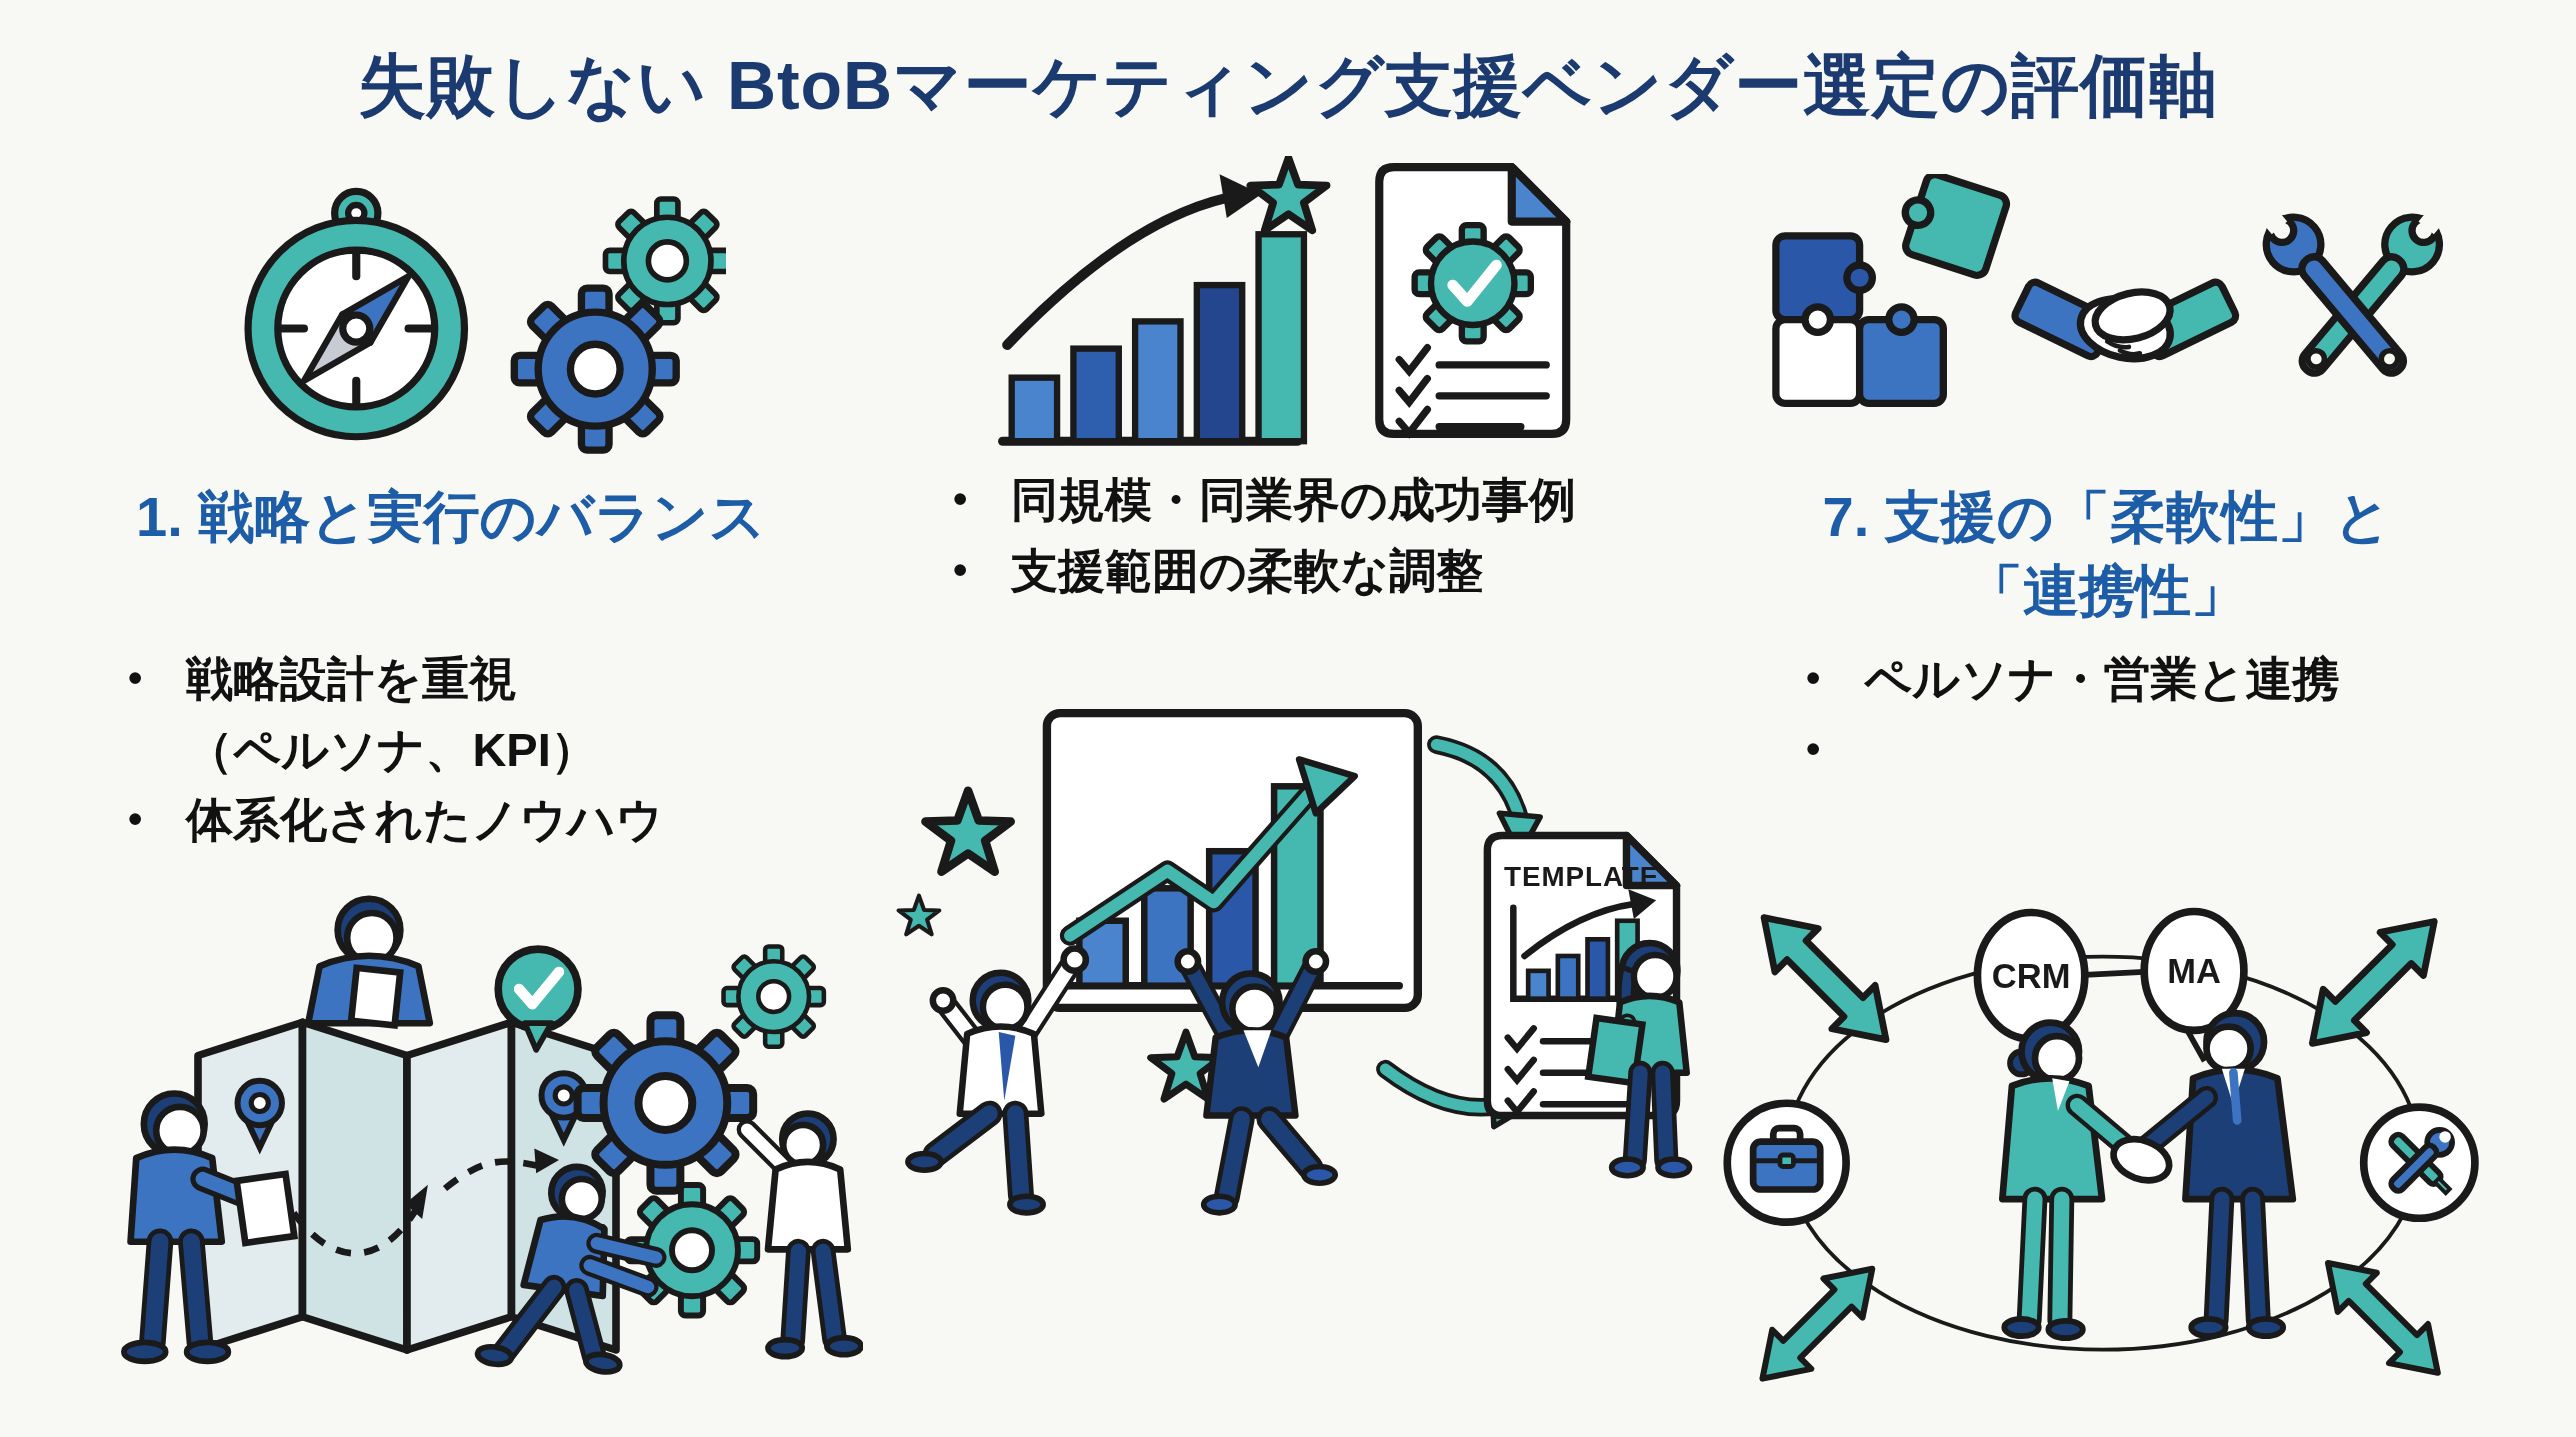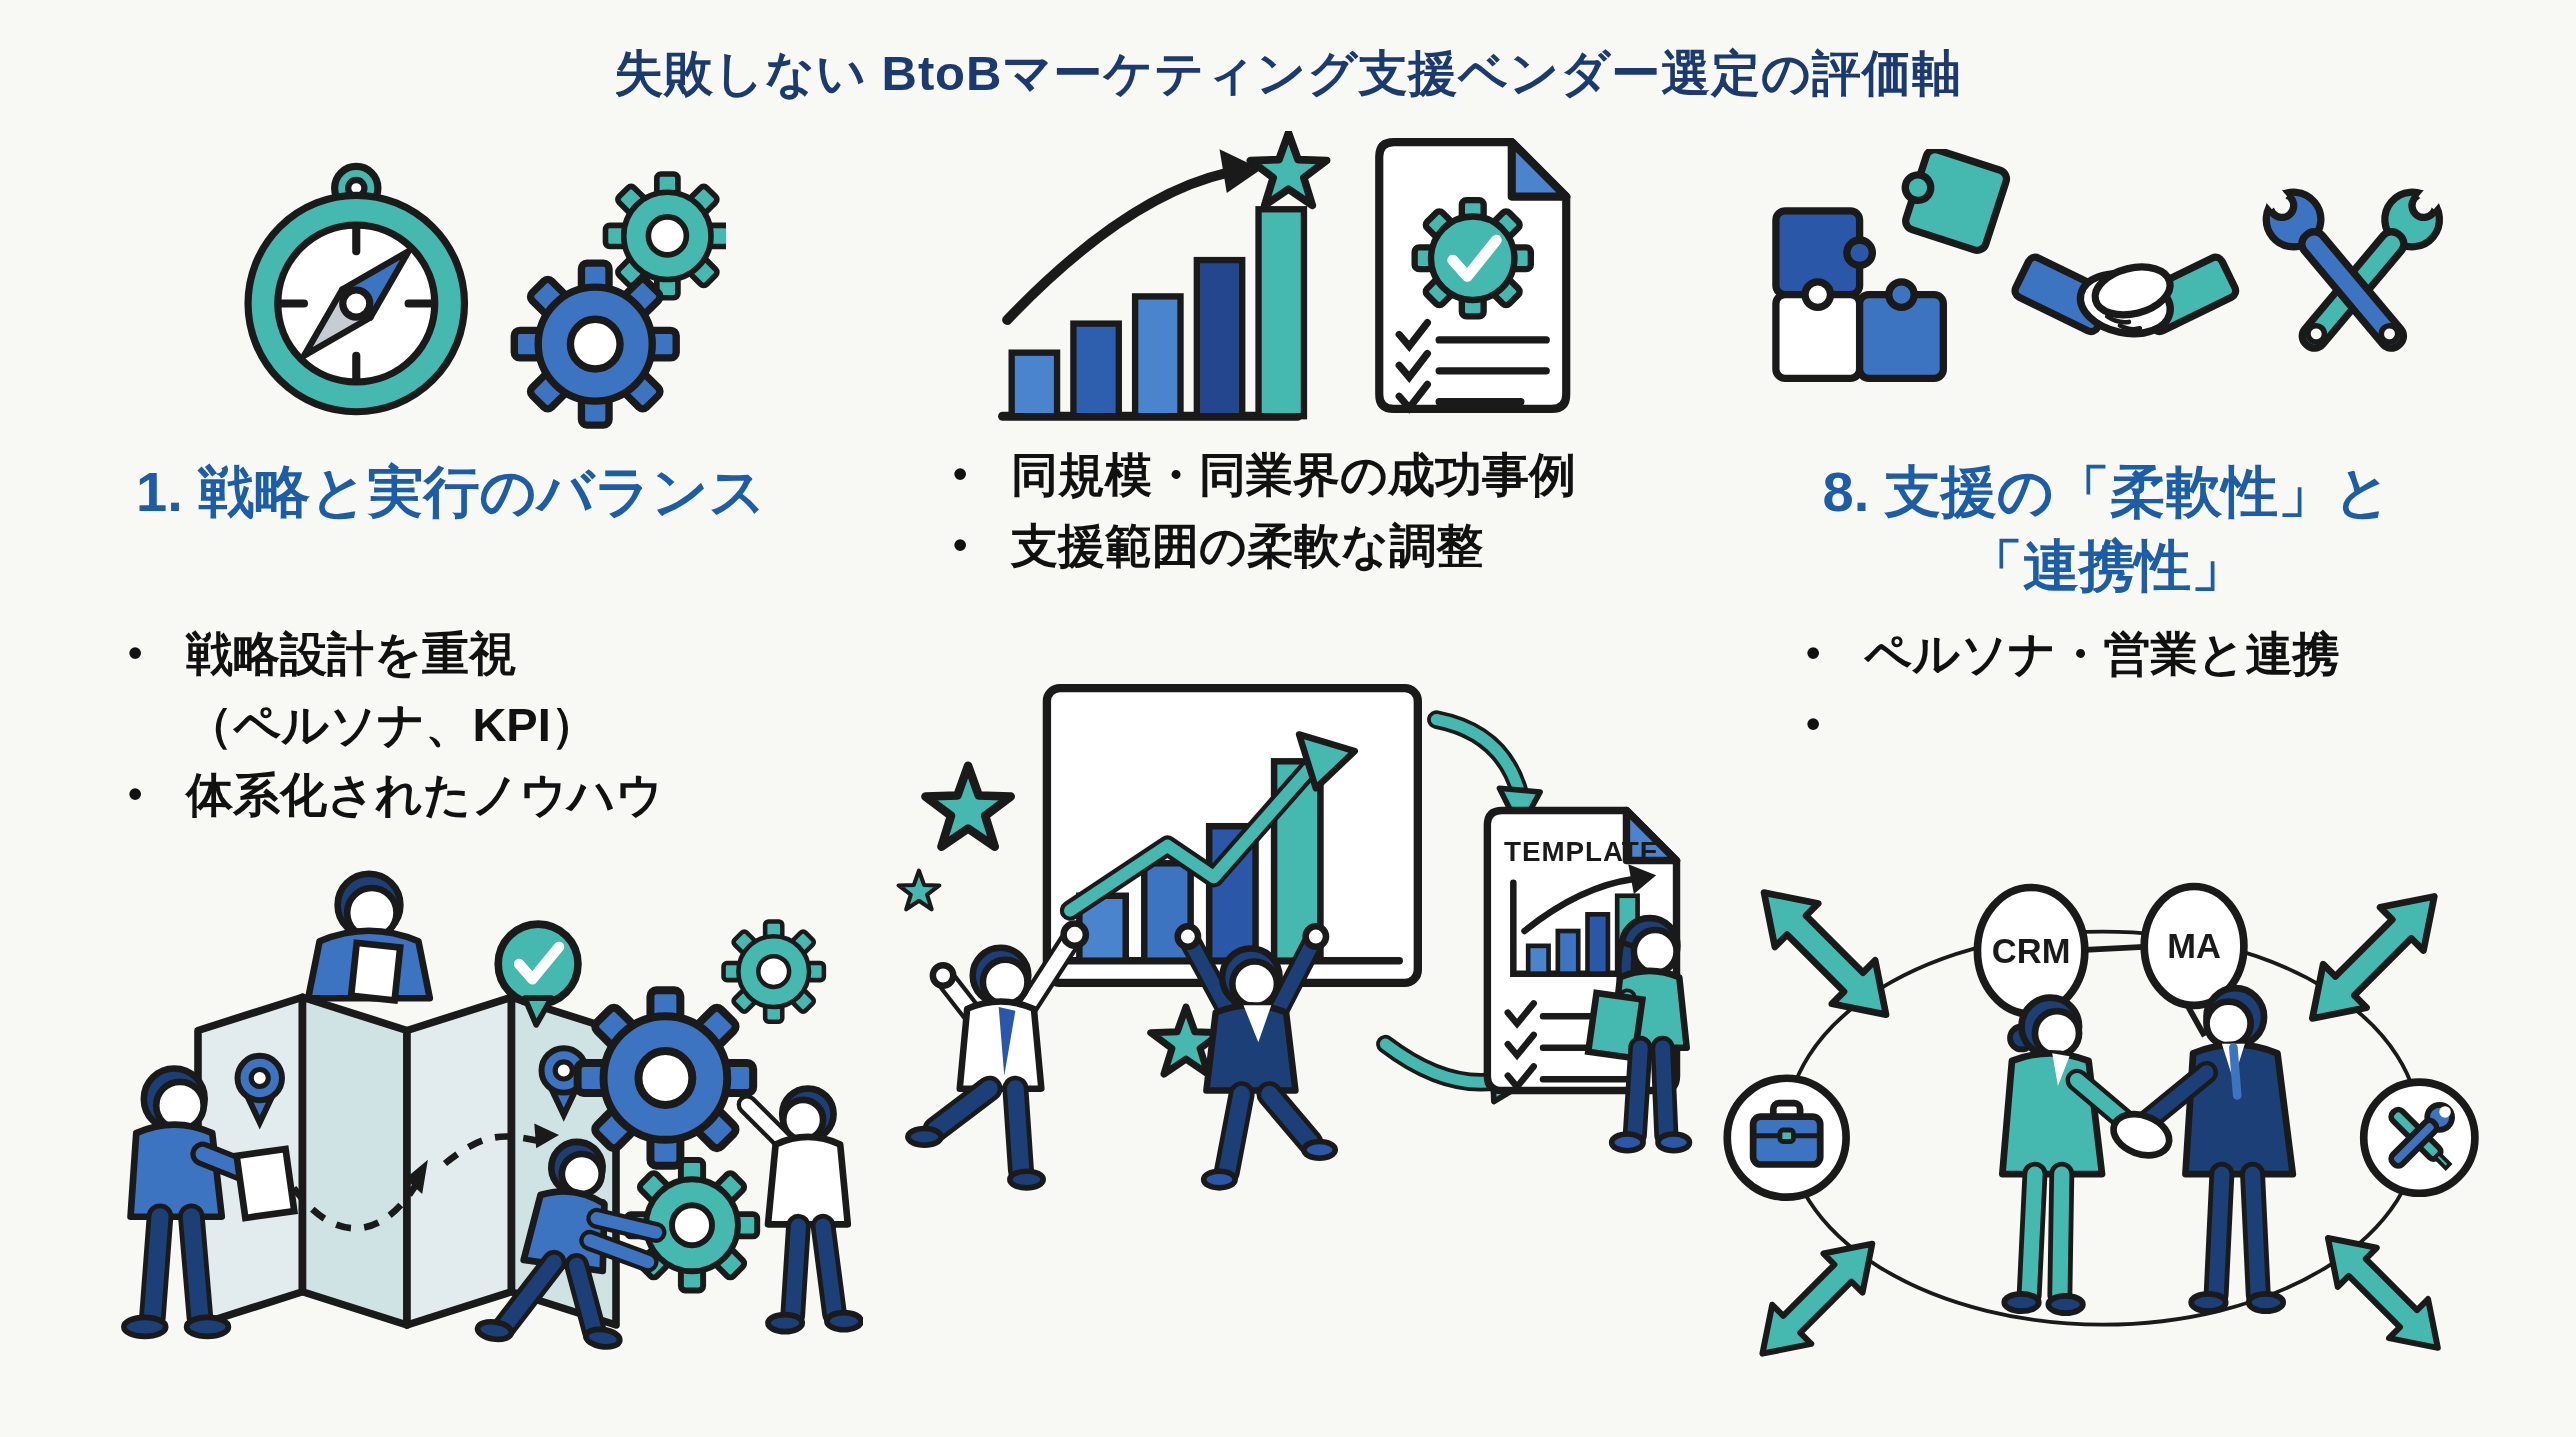--- a/index.html
+++ b/index.html
@@ -7,21 +7,21 @@
     width:2576px;height:1438px;
     background:#f8f8f5;
     font-family:"Liberation Sans","DejaVu Sans",sans-serif;
     color:#111;
     overflow:hidden;
   }
   .page{width:2576px;height:1438px;position:relative;}
   .title{
     text-align:center;
     color:#1b3a70;
-    font-size:49px;
+    font-size:68px;
     font-weight:800;
     margin:0;
     padding-top:41px;
     letter-spacing:0.9px;
   }
   .columns{
     display:flex;
     justify-content:space-between;
     padding:24px 66px 0 66px;
   }
@@ -461,21 +461,21 @@
               <circle cx="0" cy="-112" r="13" fill="#f8f8f5" stroke="#1a1a1a" stroke-width="8"></circle>
               <rect x="-11" y="-142" width="22" height="26" fill="#f8f8f5"></rect>
               <rect x="-13" y="-70" width="26" height="158" rx="12" fill="#3d74c2" stroke="#1a1a1a" stroke-width="8"></rect>
               <circle cx="0" cy="72" r="9" fill="#f8f8f5" stroke="#1a1a1a" stroke-width="6"></circle>
             </g>
           </g>
         </svg>
       </div>
 
       <h2 class="heading">
-        <span>8. 支援の「柔軟性」と</span>
+        <span>7. 支援の「柔軟性」と</span>
         <span>「連携性」</span>
       </h2>
 
       <ul class="bullets c3">
         <li>
           <span class="bm">•</span>
           <span class="bt">
               <span class="bl">ペルソナ・営業と連携</span>
             </span>
         </li>

